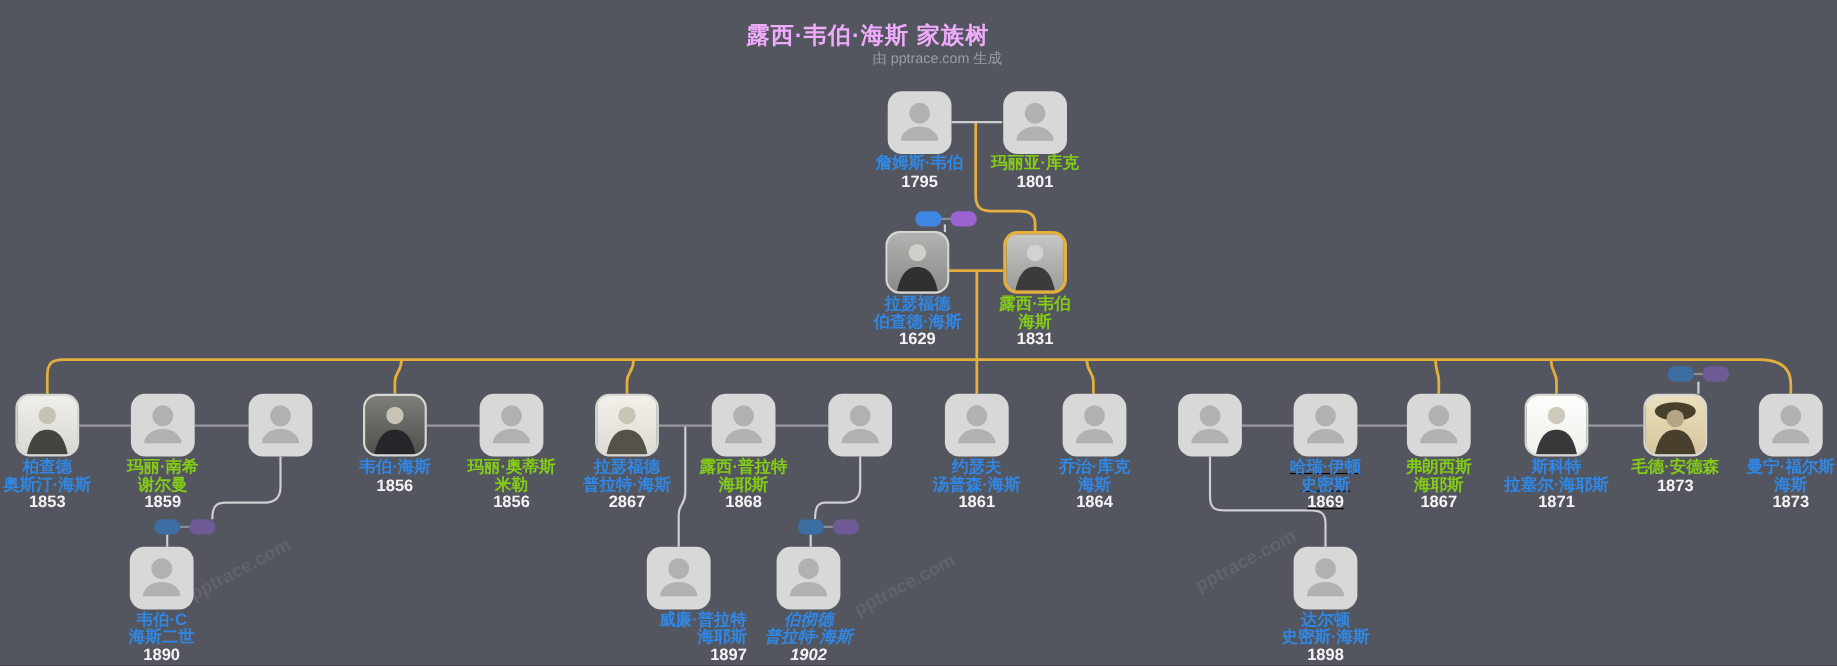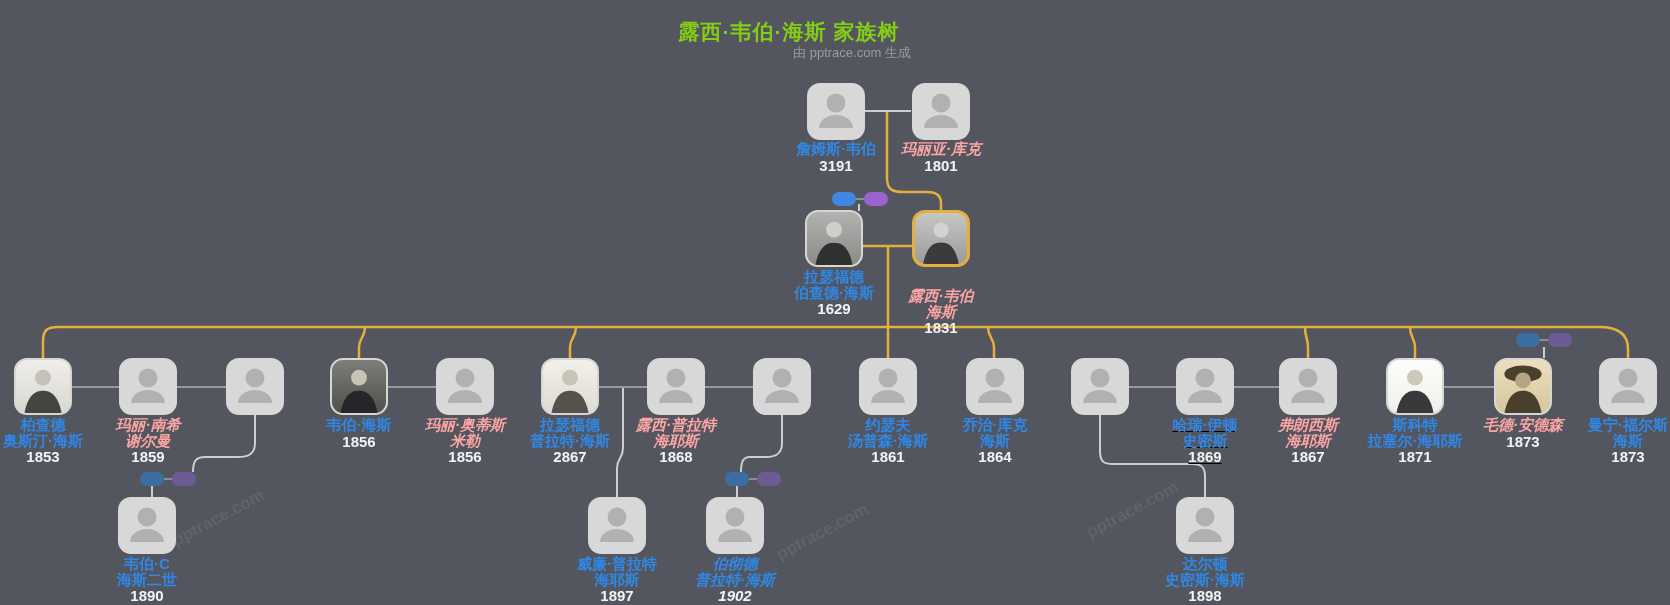--- a/index.html
+++ b/index.html
@@ -3,40 +3,40 @@
 <meta charset="utf-8">
 <style>
   html,body{margin:0;padding:0;background:#3a3c42;}
   #canvas{
     position:relative;width:1670px;height:605px;overflow:hidden;
     background:#53565e;
     font-family:"Liberation Sans","DejaVu Sans",sans-serif;
   }
   #title{
     position:absolute;left:0;top:18px;width:1578px;text-align:center;
-    font-size:21px;font-weight:bold;color:#84cc16;letter-spacing:1px;
+    font-size:21px;font-weight:bold;color:#f0abfc;letter-spacing:1px;
   }
   #subtitle{
     position:absolute;left:17px;top:44px;width:1670px;text-align:center;
     font-size:13px;color:#989ca3;
   }
   #lines{position:absolute;left:0;top:0;}
   .card{
     position:absolute;width:58px;height:57px;border-radius:13px;
     background:#d8d8d8;box-sizing:border-box;overflow:hidden;
   }
   .card svg{display:block;width:100%;height:100%;}
   .photo{border:2px solid #d6d6d3;}
   .photo.hl{border:3px solid #e5af3d;}
   .label{
     position:absolute;width:124px;text-align:center;
     font-weight:bold;font-size:15px;line-height:15.5px;
   }
   .label .nm.male{color:#2f88e8;}
-  .label .nm.female{color:#fca5a5;font-style:italic;}
+  .label .nm.female{color:#84cc16;}
   .label .yr{color:#f2f3f4;font-size:15px;margin-top:1px;}
   .wm{
     position:absolute;color:rgba(230,233,240,0.09);
     font-size:17px;font-weight:bold;transform:rotate(-28deg);
     white-space:nowrap;pointer-events:none;
   }
   
   .v-gray      {--bg1:#c6c6c4;--bg2:#9b9b99;--face:#d2d2d0;--suit:#3b3b3b;}
   .v-graydark  {--bg1:#b2b2b0;--bg2:#8a8a88;--face:#d0cfc9;--suit:#303030;}
   .v-suitlight {--bg1:#efeeea;--bg2:#d9d7d1;--face:#c6c1b7;--suit:#45453f;}
@@ -103,21 +103,21 @@
   <div id="nodes">
   <div>
     <div class="card" style="left: 807px; top: 83px;">
           <svg viewBox="0 0 58 57">
             <circle cx="29" cy="20" r="9.5" fill="#b1b1b1"></circle>
             <path d="M12,45 A17,13 0 0 1 46,45 Z" fill="#b1b1b1"></path>
           </svg>
         </div>
     <div class="label" style="left: 774px; top: 141px;">
           <div class="nm male">詹姆斯·韦伯</div>
-          <div class="yr">3191</div>
+          <div class="yr">1795</div>
         </div>
   </div>
 
   <div>
     <div class="card" style="left: 912px; top: 83px;">
           <svg viewBox="0 0 58 57">
             <circle cx="29" cy="20" r="9.5" fill="#b1b1b1"></circle>
             <path d="M12,45 A17,13 0 0 1 46,45 Z" fill="#b1b1b1"></path>
           </svg>
         </div>
@@ -141,21 +141,21 @@
         </div>
   </div>
 
   <div>
     <div class="card photo photo-fill v-gray hl" style="left: 912px; top: 210px;">
           <svg viewBox="0 0 58 57">
             <circle cx="29" cy="19" r="8.5" fill="var(--face)"></circle>
             <path d="M9,57 C13,37 21,33 29,33 C37,33 45,37 49,57 Z" fill="var(--suit)"></path>
           </svg>
         </div>
-    <div class="label" style="left: 879px; top: 269px; margin-top: 19px;">
+    <div class="label" style="left: 879px; top: 269px;">
           <div class="nm female">露西·韦伯</div>
           <div class="nm female">海斯</div>
           <div class="yr">1831</div>
         </div>
   </div>
 
   <div>
     <div class="card photo photo-fill v-suitlight" style="left: 14px; top: 358px;">
           <svg viewBox="0 0 58 57">
             <circle cx="29" cy="19" r="8.5" fill="var(--face)"></circle>
@@ -380,21 +380,21 @@
         </div>
   </div>
 
   <div>
     <div class="card" style="left: 588px; top: 497px;">
           <svg viewBox="0 0 58 57">
             <circle cx="29" cy="20" r="9.5" fill="#b1b1b1"></circle>
             <path d="M12,45 A17,13 0 0 1 46,45 Z" fill="#b1b1b1"></path>
           </svg>
         </div>
-    <div class="label" style="left: 555px; top: 556px;">
+    <div class="label" style="left: 555px; top: 556px; text-align: right;">
           <div class="nm male">威廉·普拉特</div>
           <div class="nm male">海耶斯</div>
           <div class="yr">1897</div>
         </div>
   </div>
 
   <div>
     <div class="card" style="left: 706px; top: 497px;">
           <svg viewBox="0 0 58 57">
             <circle cx="29" cy="20" r="9.5" fill="#b1b1b1"></circle>

